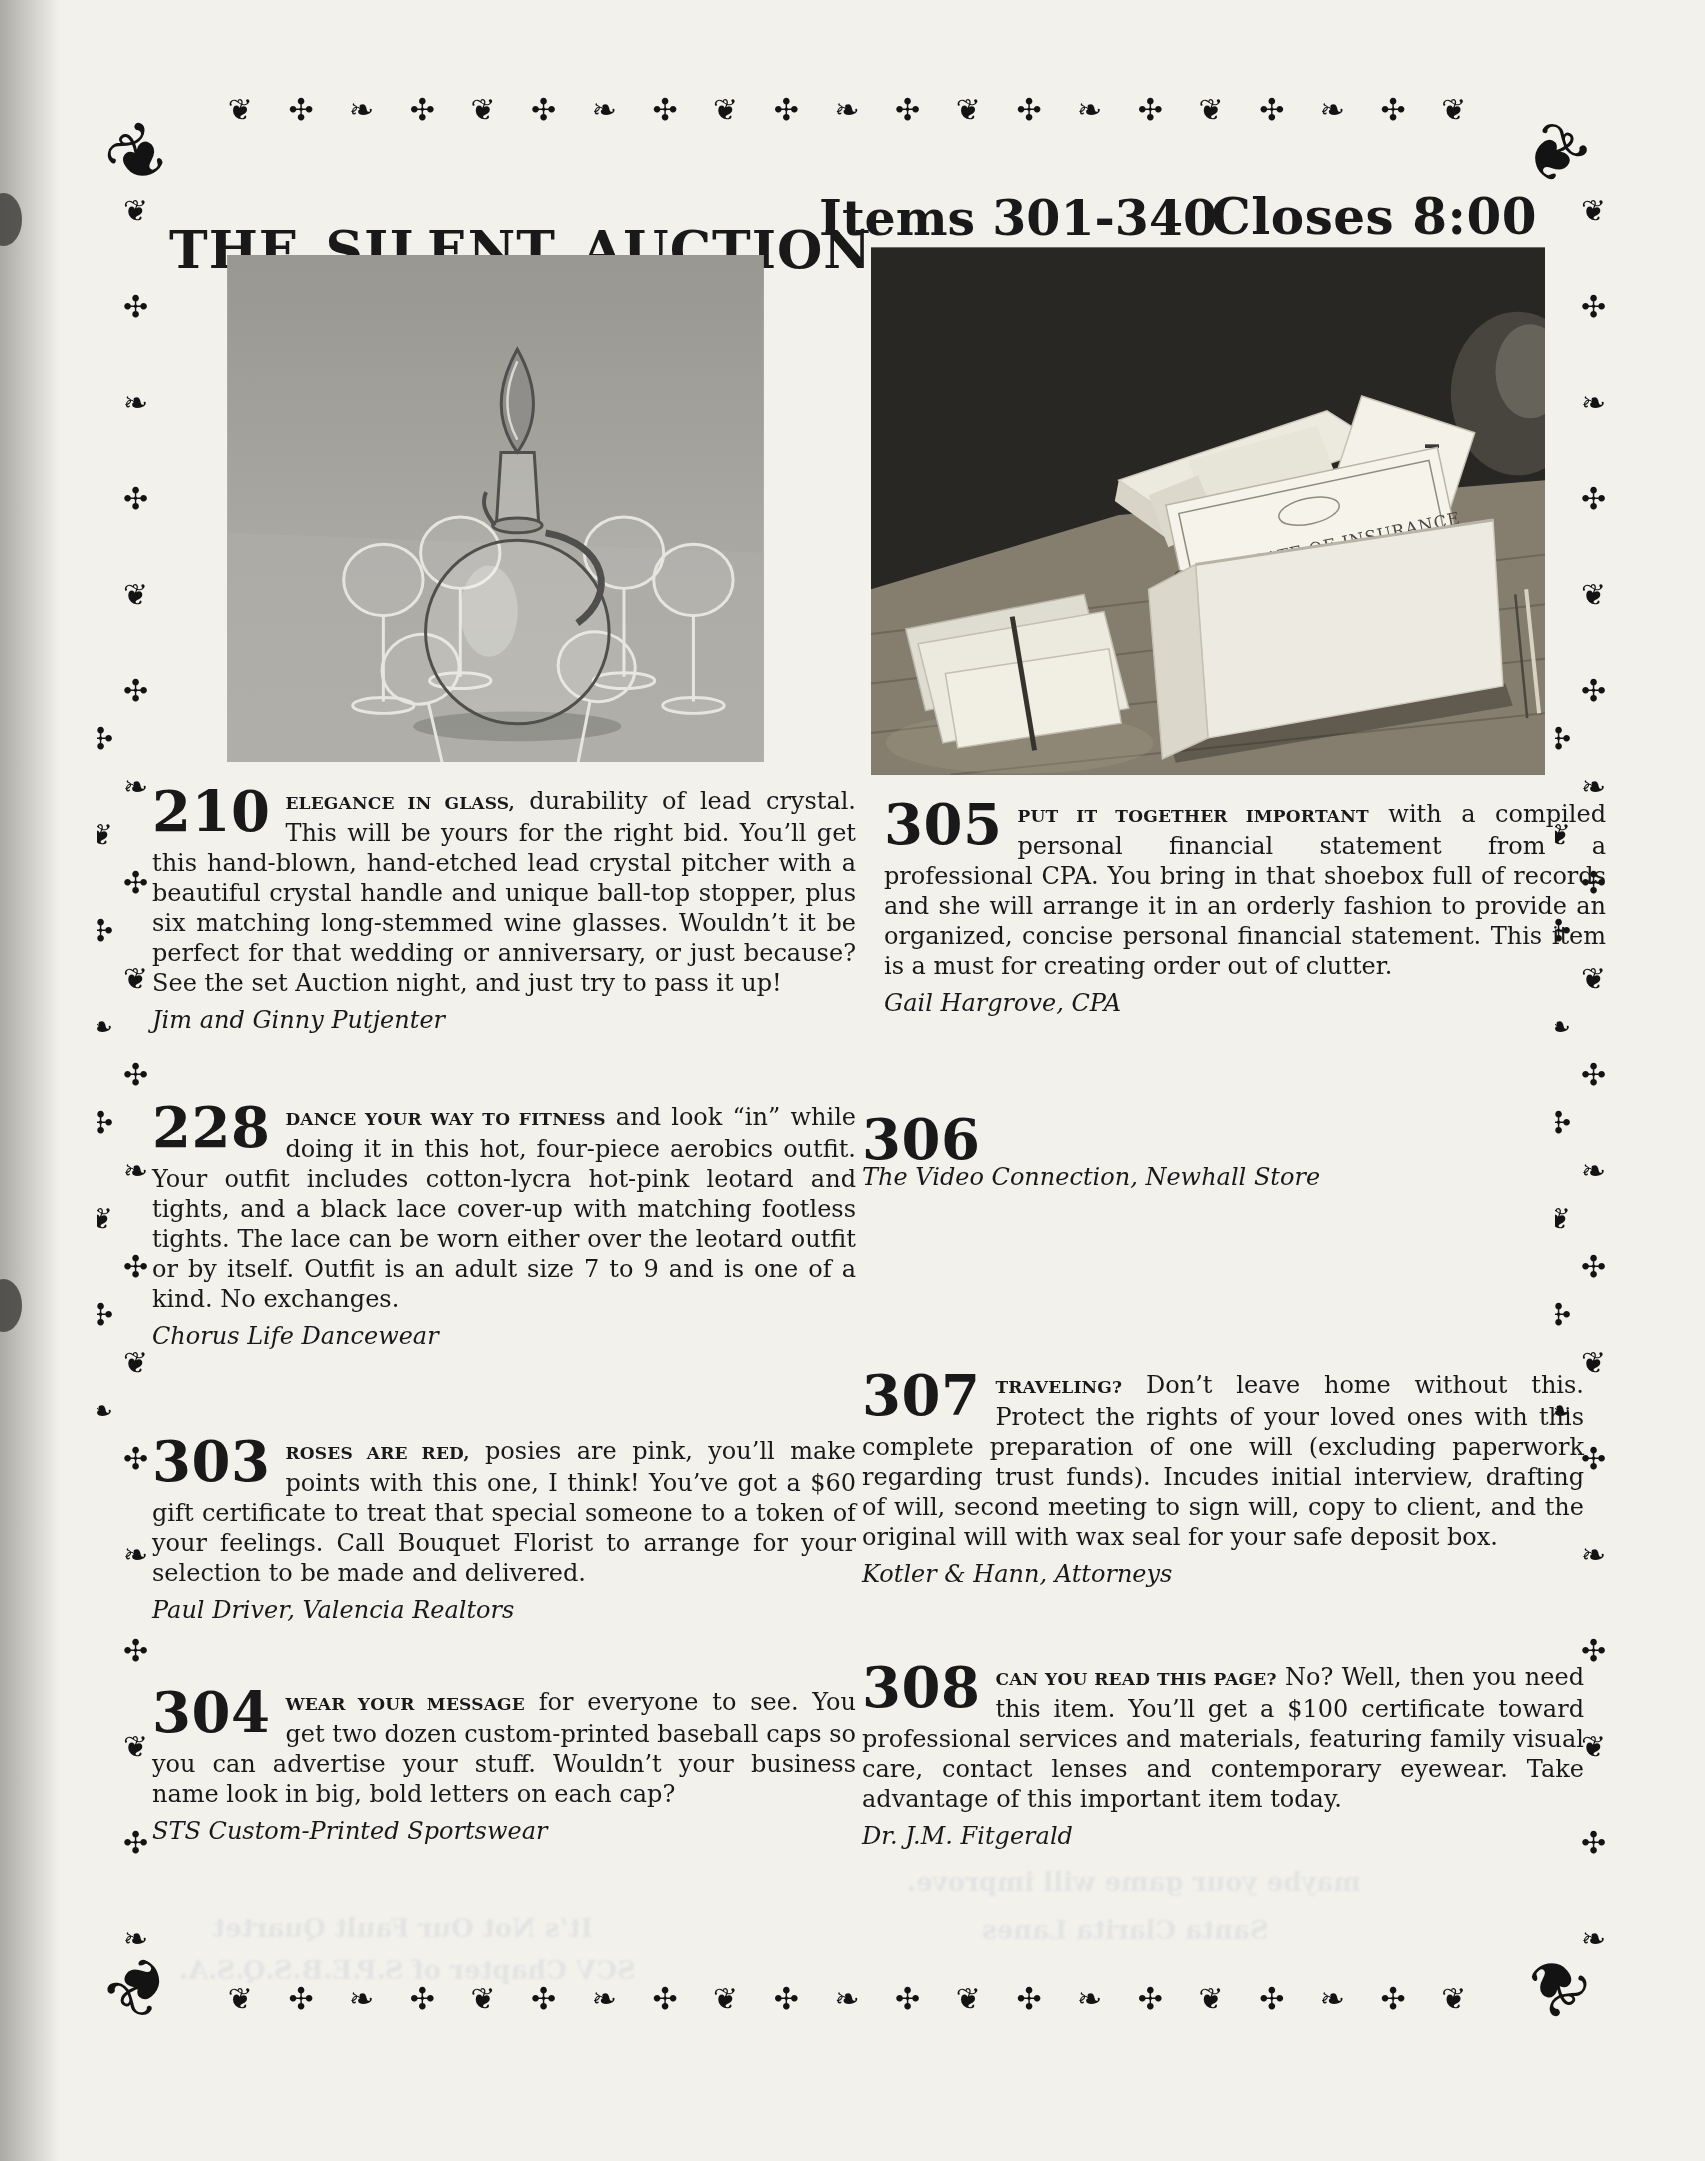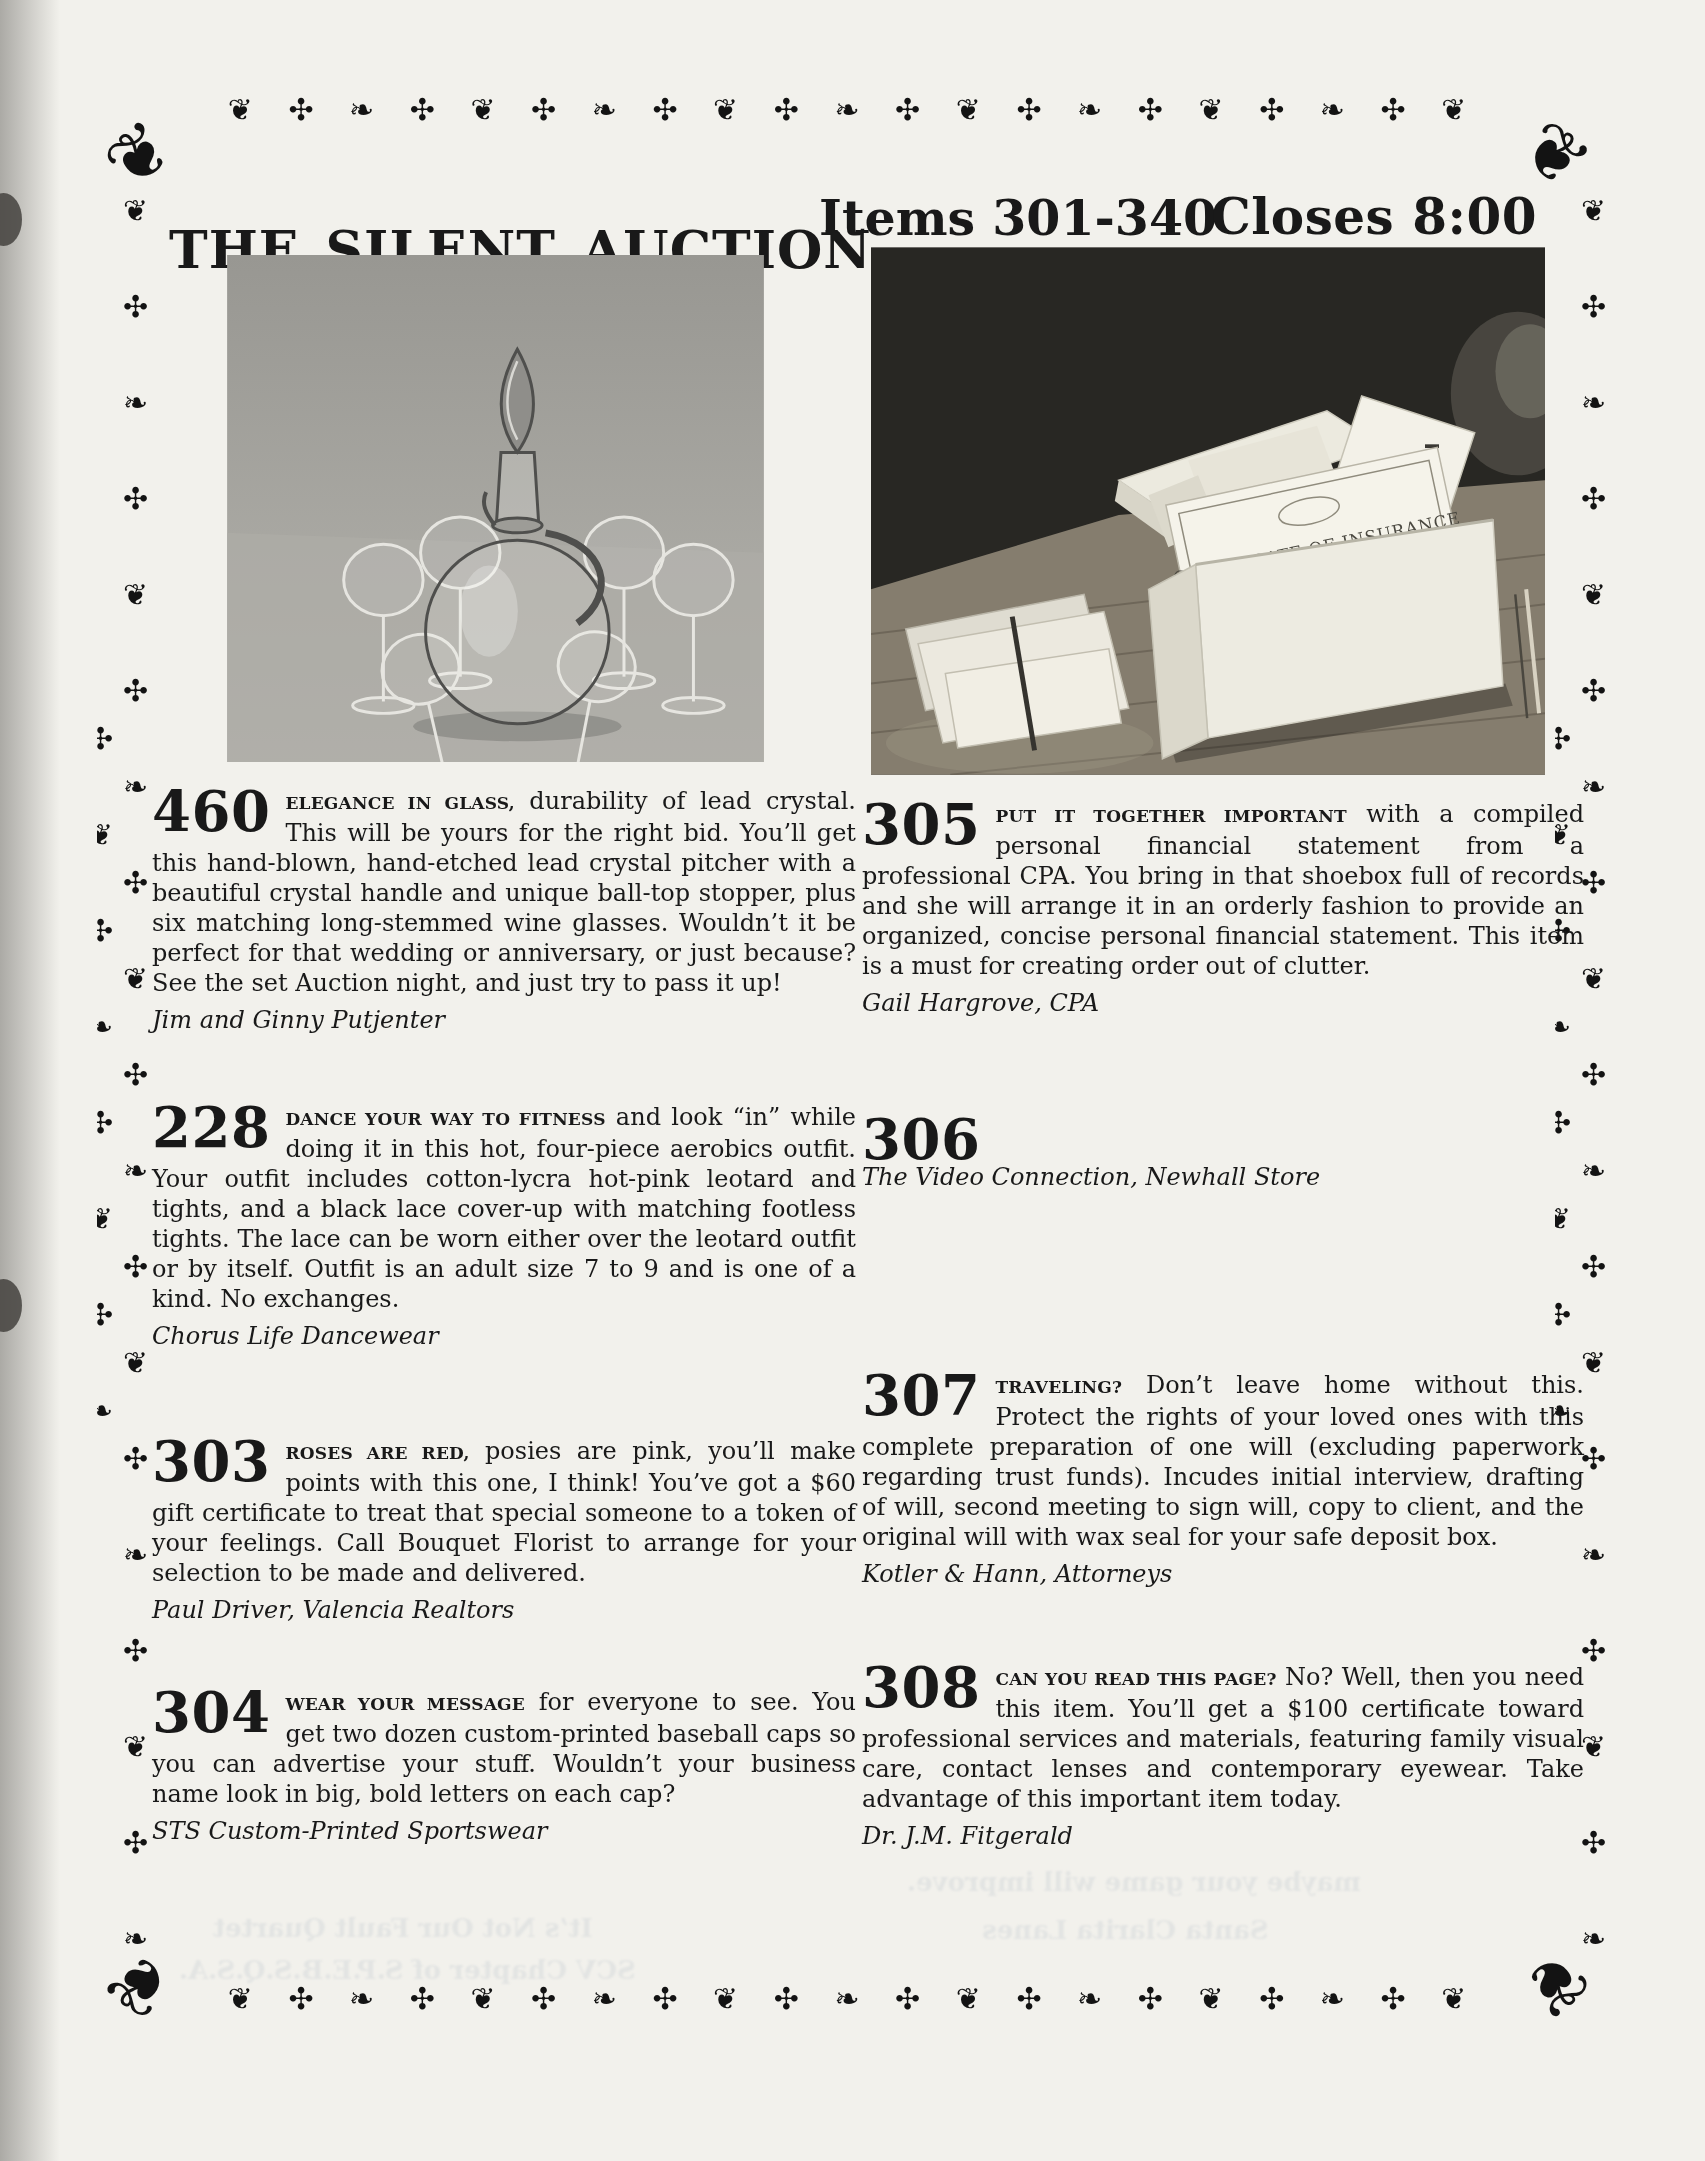--- a/index.html
+++ b/index.html
@@ -32,21 +32,21 @@
 
   .photo{position:absolute;}
   .photo svg{display:block;width:100%;height:100%;}
   .photo-left{left:227px;top:255px;width:537px;height:507px;}
   .photo-right{left:871px;top:247px;width:674px;height:528px;}
 
   .item{position:absolute;}
   .colL{left:152px;width:704px;}
   .colR{left:862px;width:722px;}
   .i301{top:786px;} .i302{top:1102px;} .i303{top:1436px;} .i304{top:1687px;}
-  .i305{top:799px;} .i306{top:1114px;} .i307{top:1370px;} .i308{top:1662px;}
+  .i305{top:799px;margin-left:22px;} .i306{top:1114px;} .i307{top:1370px;} .i308{top:1662px;}
   .num{float:left;font-size:56px;line-height:47px;font-weight:bold;margin:2px 15px 0 0;letter-spacing:0.5px;}
   .body{margin:0;font-size:24px;line-height:30px;text-align:justify;}
   .headline{font-weight:bold;font-size:17px;letter-spacing:0.2px;}
   .credit{clear:both;font-size:24px;font-style:italic;text-align:left;margin-top:8px;padding-right:35px;}
 
   .ghost{position:absolute;transform:scaleX(-1);opacity:.13;color:#7d90a6;font-size:26px;
         font-weight:bold;filter:blur(1px);white-space:nowrap;font-family:"DejaVu Serif",serif;}
   .g1{left:213px;top:1913px;} .g2{left:179px;top:1955px;}
   .g3{left:907px;top:1867px;} .g4{left:982px;top:1915px;}
 </style>
@@ -171,21 +171,21 @@
       <polygon points="655,640 1255,550 1275,885 680,990" fill="#edebe1" stroke="#d0cdc0" stroke-width="3"></polygon>
       <polygon points="560,690 655,640 680,990 588,1032" fill="#dbd8cb" stroke="#c4c1b3" stroke-width="3"></polygon>
       <path d="M655,640 L1255,550" stroke="#b7b4a6" stroke-width="6"></path>
 
       <line x1="1322" y1="690" x2="1348" y2="940" stroke="#d8d2c2" stroke-width="8"></line>
       <line x1="1300" y1="700" x2="1324" y2="950" stroke="#4a473f" stroke-width="5"></line>
     </svg>
   </figure>
 
   <article class="item colL i301">
-    <div class="num">460</div>
+    <div class="num">210</div>
     <p class="body"><b class="headline">ELEGANCE IN GLASS,</b> <span>durability of lead crystal. This will be yours for the right bid. You’ll get this hand-blown, hand-etched lead crystal pitcher with a beautiful crystal handle and unique ball-top stopper, plus six matching long-stemmed wine glasses. Wouldn’t it be perfect for that wedding or anniversary, or just because? See the set Auction night, and just try to pass it up!</span></p>
     <div class="credit">Jim and Ginny Putjenter</div>
   </article>
 
   <article class="item colL i302">
     <div class="num">228</div>
     <p class="body"><b class="headline">DANCE YOUR WAY TO FITNESS</b> <span>and look “in” while doing it in this hot, four-piece aerobics outfit. Your outfit includes cotton-lycra hot-pink leotard and tights, and a black lace cover-up with matching footless tights. The lace can be worn either over the leotard outfit or by itself. Outfit is an adult size 7 to 9 and is one of a kind. No exchanges.</span></p>
     <div class="credit">Chorus Life Dancewear</div>
   </article>
 

